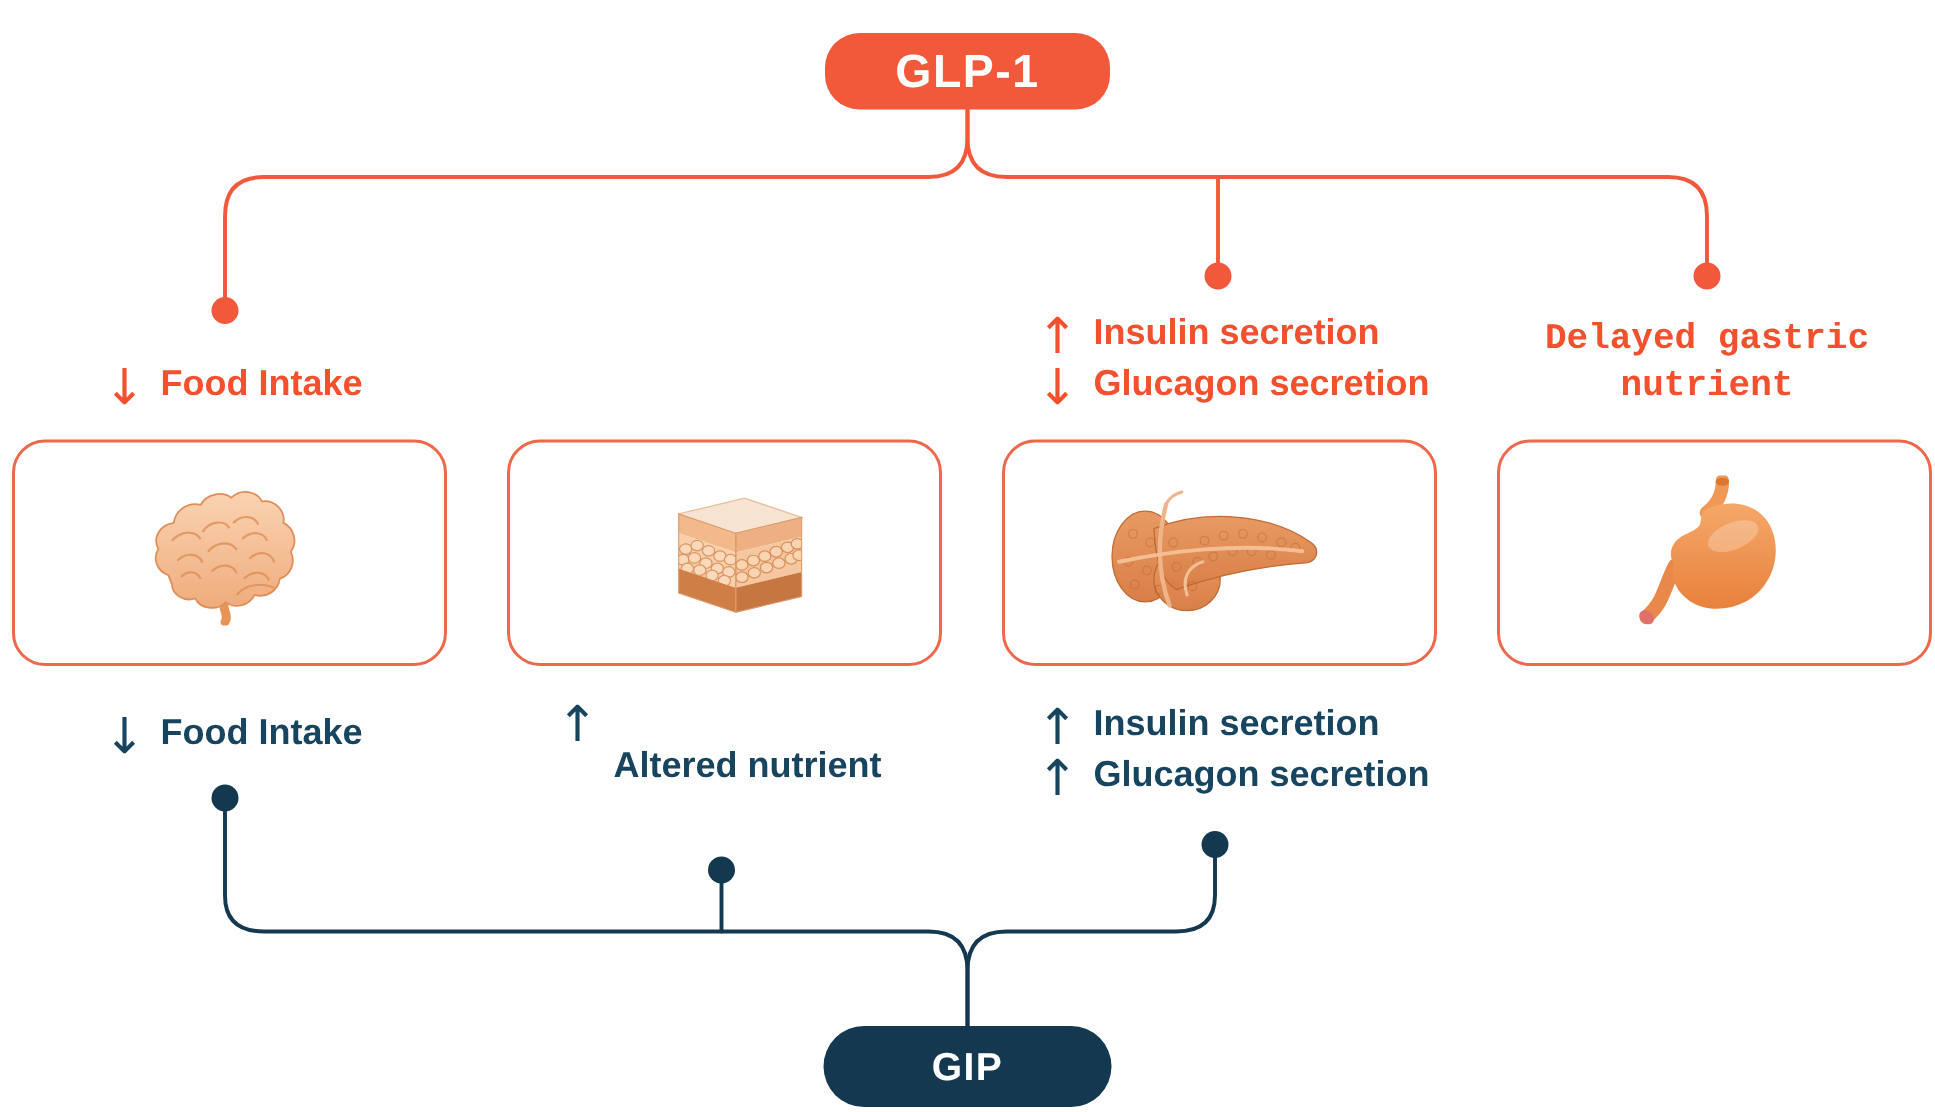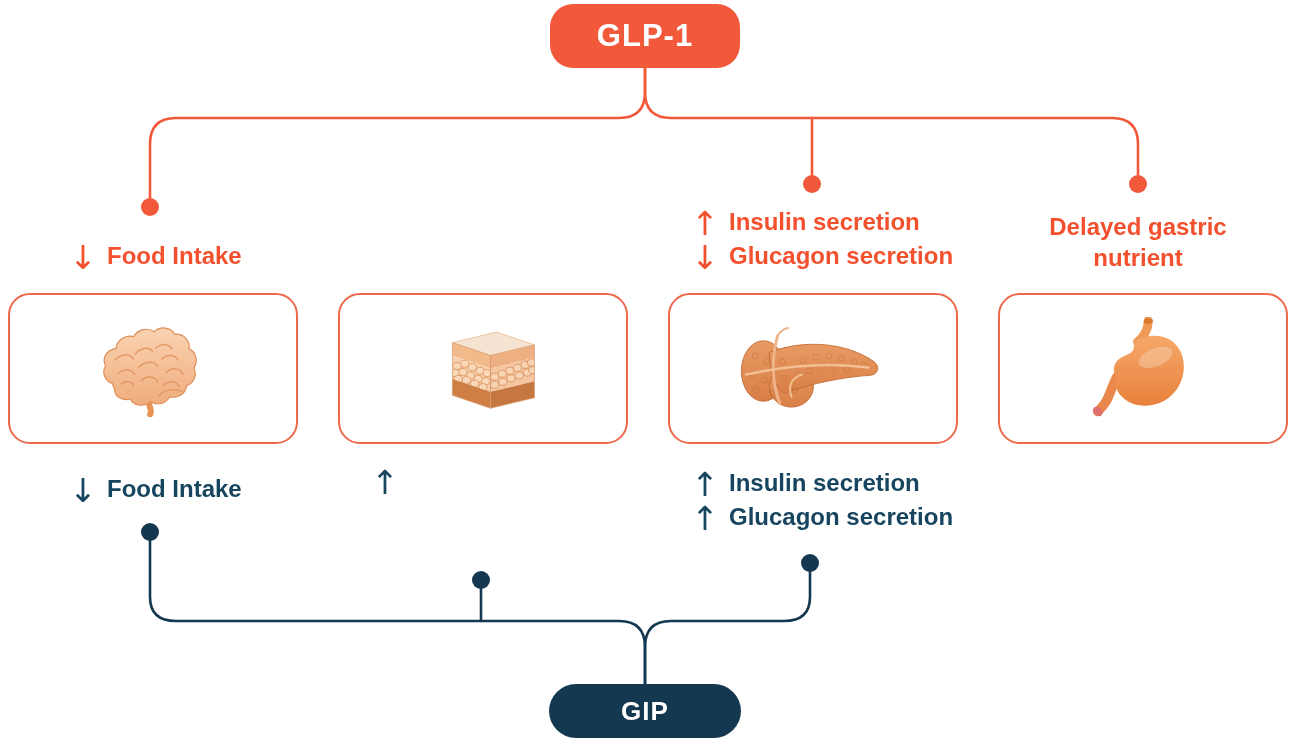--- a/index.html
+++ b/index.html
@@ -9,32 +9,32 @@
   *{margin:0;padding:0;box-sizing:border-box;}
   body{background:var(--bg);font-family:"Liberation Sans",sans-serif;}
   .canvas{position:relative;width:1290px;height:741px;background:var(--bg);overflow:hidden;}
   .connectors{position:absolute;left:0;top:0;width:1290px;height:741px;pointer-events:none;}
   .oline{fill:none;stroke:var(--orange);stroke-width:2.6;stroke-linecap:round;}
   .nline{fill:none;stroke:var(--navy);stroke-width:2.6;stroke-linecap:round;}
   .odot{fill:var(--orange);}
   .ndot{fill:var(--navy);}
   .pill{position:absolute;display:flex;align-items:center;justify-content:center;
         color:var(--pill-text);font-weight:700;letter-spacing:1px;}
-  .pill.glp1{left:550px;top:4px;width:190px;height:64px;border-radius:23px;background:var(--orange);font-size:31px;}
+  .pill.glp1{left:550px;top:22px;width:190px;height:51px;border-radius:23px;background:var(--orange);font-size:31px;}
   .pill.gip{left:549px;top:684px;width:192px;height:54px;border-radius:27px;background:var(--navy);font-size:26px;}
   .organ-box{position:absolute;top:293px;width:290px;height:151px;background:var(--box-bg);
              border:2px solid var(--box-border);border-radius:22px;display:flex;align-items:center;justify-content:center;}
   .effect-label{position:absolute;font-weight:700;font-size:24px;white-space:nowrap;}
   .effect-label.orange{color:var(--orange-text);}
   .effect-label.navy{color:var(--navy-text);}
   .lrow{display:flex;align-items:center;height:34px;}
   .lrow.tight{height:29px;}
   .arr{width:26px;display:flex;justify-content:center;font-weight:400;font-size:33px;line-height:1;
        margin-right:11px;font-family:"DejaVu Sans",sans-serif;transform:translateY(1px);}
-  .centered{text-align:center;line-height:31px;width:220px;white-space:normal;}
+  .centered{text-align:center;line-height:31px;width:220px;white-space:normal;font-family:Liberation Mono, monospace;}
   svg{display:block;}
 </style>
 </head>
 <body>
 
 <div class="canvas">
 
   <svg class="connectors" viewBox="0 0 1290 741">
     <g>
       <path class="oline" d="M645 55 L645 92 Q645 118 619 118 L176 118 Q150 118 150 144 L150 199"></path>
@@ -229,20 +229,24 @@
     <div class="lrow">
       <span class="arr">↓</span>
       <span>Food Intake</span>
     </div>
   </div>
 
   <div class="effect-label navy" style="left:372px;top:467px">
     <div class="lrow tight">
       <span class="arr">↑</span>
     </div>
+    <div class="lrow tight">
+      <span class="arr"></span>
+      <span>Altered nutrient</span>
+    </div>
   </div>
 
   <div class="effect-label navy" style="left:692px;top:466px">
     <div class="lrow">
       <span class="arr">↑</span>
       <span>Insulin secretion</span>
     </div>
     <div class="lrow">
       <span class="arr">↑</span>
       <span>Glucagon secretion</span>

